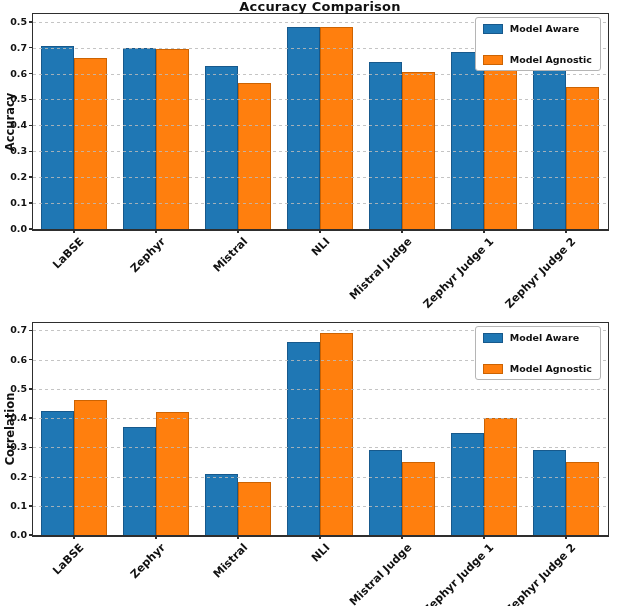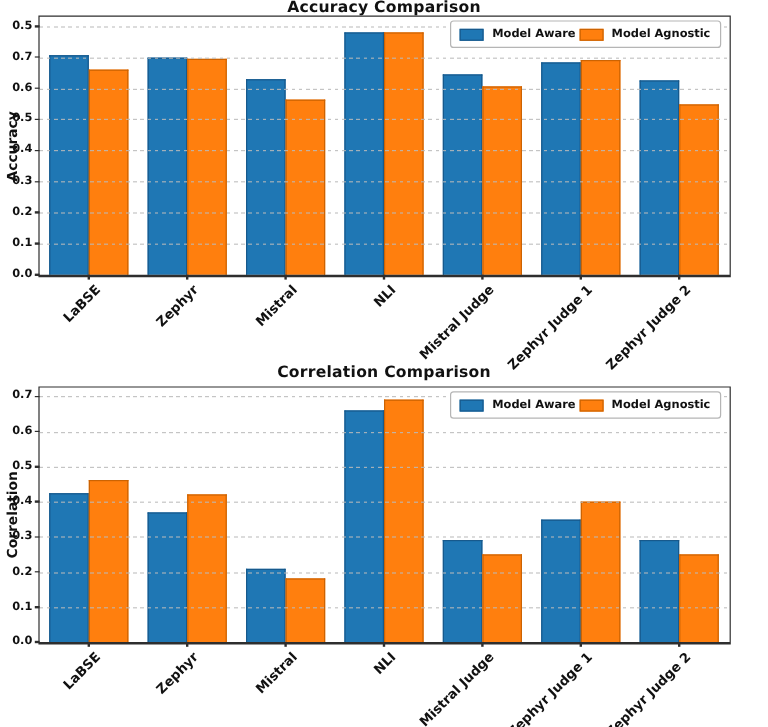--- a/index.html
+++ b/index.html
@@ -25,33 +25,32 @@
   .ytick-label{
     position:absolute;left:0;width:27px;text-align:right;
     font-size:9.5px;font-weight:700;line-height:12px;z-index:5;
   }
   .xtick-label{
     position:absolute;white-space:nowrap;font-size:11px;font-weight:600;
     transform:rotate(-45deg);transform-origin:100% 0%;z-index:5;
   }
   .legend{
     position:absolute;right:39px;background:#ffffff;border:1px solid #b5b5b5;border-radius:3px;
-    padding:5px 8px 5px 7px;display:flex;flex-direction:row;gap:3px;z-index:6;
+    padding:5px 8px 5px 7px;display:flex;flex-direction:column;gap:20px;z-index:6;
   }
   .legend-row{display:flex;align-items:center;gap:7px;}
   .swatch{width:20px;height:10px;display:inline-block;box-sizing:border-box;}
   .legend-label{font-size:9.5px;font-weight:600;white-space:nowrap;}
 </style>
 </head>
 <body>
 
 <div id="canvas">
 
   <div class="chart-title" style="top:-1px">Accuracy Comparison</div>
-  <div class="chart-title" style="top:303px">Correlation Comparison</div>
 
   <div class="ylabel-anchor" style="top:122px">
     <span class="ylabel-text">Accuracy</span>
   </div>
   <div class="ylabel-anchor" style="top:429px">
     <span class="ylabel-text">Correlation</span>
   </div>
 
   <div class="legend" style="top:17px">
     <div class="legend-row">

